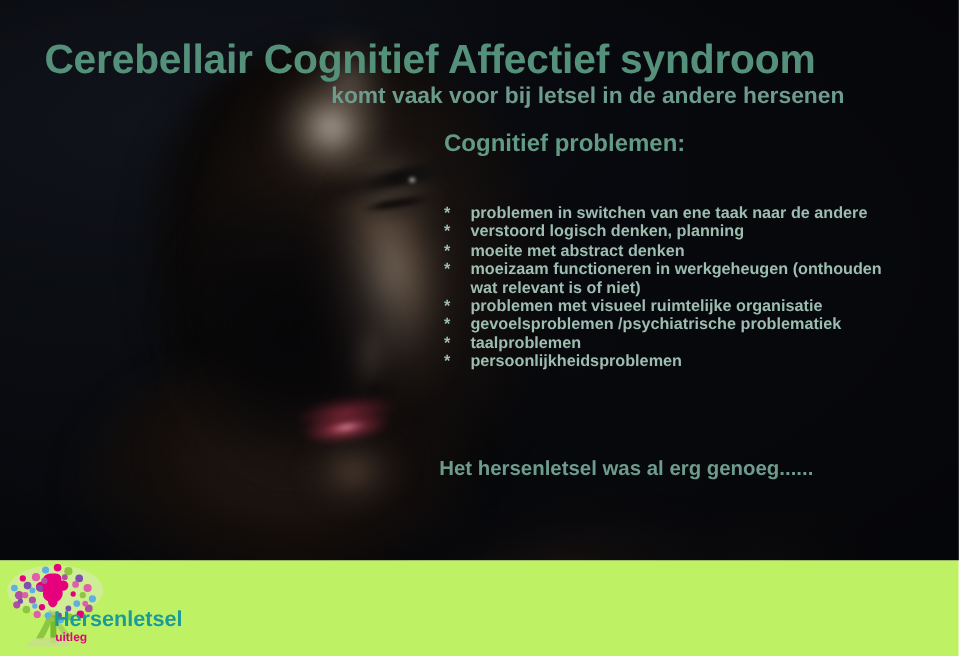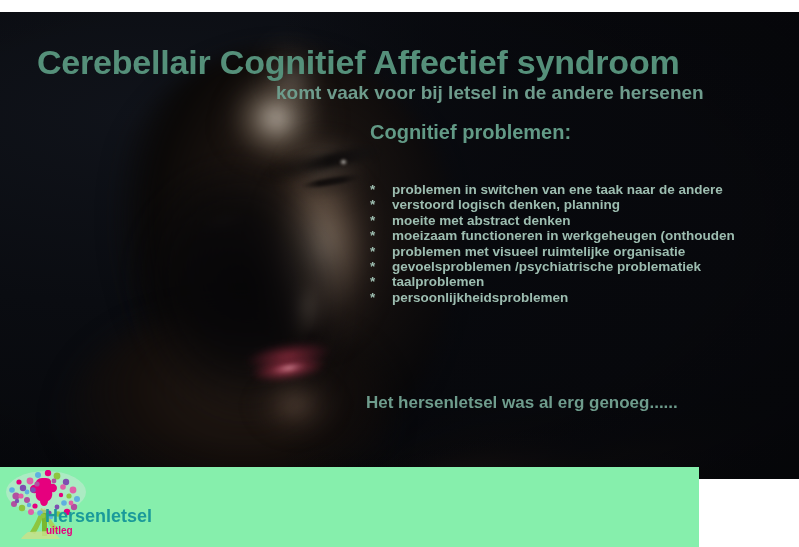--- a/index.html
+++ b/index.html
@@ -16,21 +16,21 @@
     width: 799px;
     height: 547px;
     overflow: hidden;
     background: #ffffff;
   }
 
   
   .stage {
     position: absolute;
     left: 0;
-    top: 12px;
+    top: 0;
     width: 799px;
     height: 467px;
     overflow: hidden;
     background: #080a0e;
   }
 
   
   .bg-base {
     position: absolute;
     inset: 0;
@@ -383,23 +383,23 @@
     font-weight: bold;
     color: #6e9c8c;
     white-space: nowrap;
   }
 
   
   .footer {
     position: absolute;
     left: 0;
     top: 467px;
-    width: 699px;
+    width: 799px;
     height: 80px;
-    background: #86efac;
+    background: #bef264;
   }
   .logo {
     position: absolute;
     left: 4px;
     top: 3px;
     width: 150px;
     height: 74px;
   }
   .logo svg { display: block; }
   .site-url {
@@ -464,20 +464,21 @@
 
       <div class="bullet-row">
         <span class="bullet-mark">*</span>
         <span class="bullet-text">moeite met abstract denken</span>
       </div>
 
       <div class="bullet-row">
         <span class="bullet-mark">*</span>
         <span class="bullet-text">moeizaam functioneren in werkgeheugen (onthouden</span>
       </div>
+      <div class="bullet-cont">wat relevant is of niet)</div>
 
       <div class="bullet-row">
         <span class="bullet-mark">*</span>
         <span class="bullet-text">problemen met visueel ruimtelijke organisatie</span>
       </div>
 
       <div class="bullet-row">
         <span class="bullet-mark">*</span>
         <span class="bullet-text">gevoelsproblemen /psychiatrische problematiek</span>
       </div>

